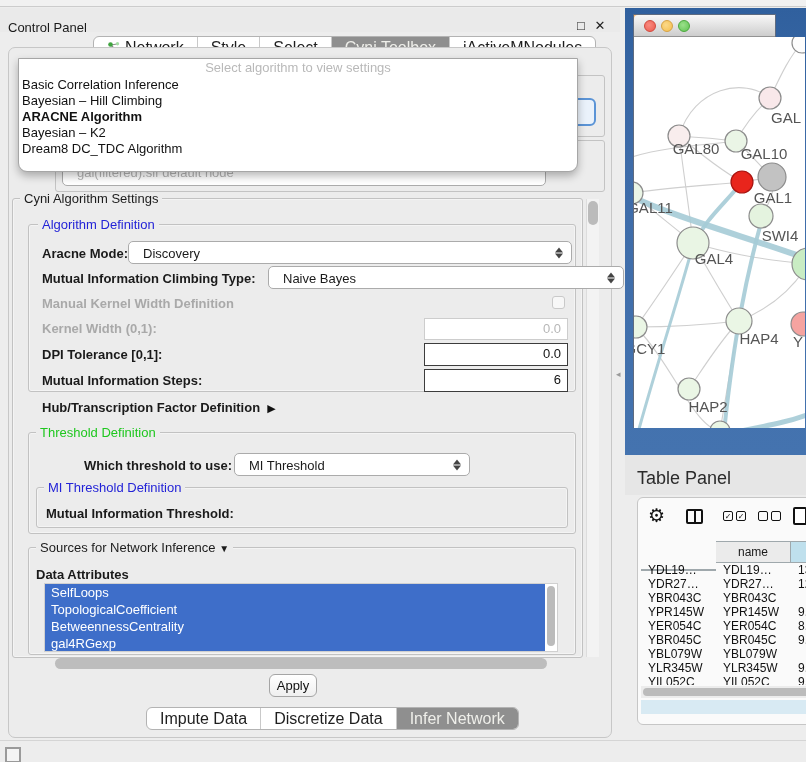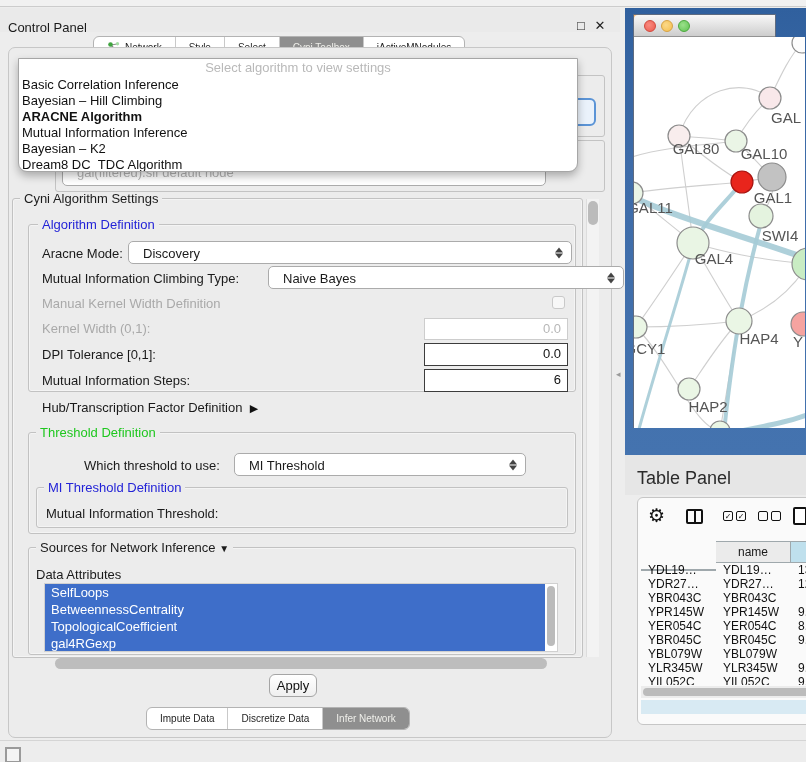--- a/index.html
+++ b/index.html
@@ -11,21 +11,21 @@
   
   .topstrip { left:0; top:0; width:806px; height:7px; background:#F1F1F1; border-bottom:1px solid #CCCCCC; }
   .cp-titlebar { left:0; top:8px; width:620px; height:24px; background:#EAEAEA; }
   .cp-title { left:8px; top:12px; font-size:13px; color:#1A1A1A; }
   .wbtn { top:11px; width:14px; height:14px; font-size:13px; color:#222; text-align:center; line-height:14px; font-weight:bold; cursor:default; }
   .float-btn { left:574px; font-weight:normal; }
   .close-btn { left:593px; }
 
   
   .tabstrip { display:flex; background:#FFFFFF; border:1px solid #B3B3B3; border-radius:6px; overflow:hidden; height:23px; }
-  .seg { font-size:10px; color:#1E1E1E; line-height:21px; padding:0 13px; border-right:1px solid #C9C9C9; white-space:nowrap; display:flex; align-items:center; gap:5px; }
+  .seg { font-size:16px; color:#1E1E1E; line-height:21px; padding:0 13px; border-right:1px solid #C9C9C9; white-space:nowrap; display:flex; align-items:center; gap:5px; }
   .seg:last-child { border-right:none; }
   .seg.sel { background:#8F8F8F; color:#EFEFEA; }
 
   
   .cp-body { left:8px; top:47px; width:604px; height:691px; border:1px solid #C7C7C7; border-radius:7px; background:#ECECEC; }
 
   
   .bgroup { border:1px solid #C3C3C3; border-radius:3px; background:transparent; }
   .combo { background:#FFFFFF; border:1px solid #ABABAB; border-radius:5px; font-size:13px; color:#1A1A1A; }
   .combo .cval { position:absolute; left:14px; top:50%; transform:translateY(-50%); white-space:nowrap; }
@@ -42,21 +42,21 @@
   .dropdown { left:18px; top:58px; width:560px; height:114px; background:#FFFFFF; border:1px solid #A6A6A6; border-radius:0 0 9px 9px; box-shadow:0 4px 9px rgba(0,0,0,.28); z-index:10; overflow:hidden; }
   .dd-prompt { height:18px; line-height:18px; text-align:center; color:#B9B9B9; font-size:13px; }
   .dd-item { height:16px; line-height:16px; font-size:13px; color:#111; padding-left:3px; white-space:nowrap; }
   .dd-item.bold { font-weight:bold; }
 
   
   .gbox { position:absolute; border:1px solid #C2C2C2; border-radius:3px; box-shadow:inset 0 0 0 1px rgba(255,255,255,.45); }
   .legend { position:absolute; background:#ECECEC; padding:0 4px; font-size:13px; white-space:nowrap; }
   .lg-black { color:#1C1C1C; } .lg-blue { color:#2323D7; } .lg-green { color:#1EC71E; }
 
-  .lbl { position:absolute; font-size:13px; font-weight:normal; color:#1A1A1A; white-space:nowrap;text-align:center; }
+  .lbl { position:absolute; font-size:13px; font-weight:bold; color:#1A1A1A; white-space:nowrap;text-align:center; }
   .lbl.dis { color:#A9A9A9; }
   .field { position:absolute; background:#FFFFFF; font-size:13px; color:#111; text-align:right; padding-right:6px; }
   .field .fval { line-height:20px; }
   .f-dark { border:1.5px solid #3C3C3C; }
   .f-mid { border:1px solid #8E8E8E; }
   .f-dis { border:1px solid #CDCDCD; color:#B7B7B7; }
   .checkbox { position:absolute; width:13px; height:13px; border:1px solid #C9C9C9; border-radius:3px; background:#F7F7F7; }
   .tri-r { display:inline-block; font-size:11px; color:#111; }
 
   
@@ -141,21 +141,20 @@
   <div class="abs combo bg-combo2">
     <span class="cval">gal(filtered).sif default node</span>
   </div>
 
   <div class="abs dropdown">
     <div class="dd-prompt">Select algorithm to view settings</div>
     <div id="dd-items">
         <div class="dd-item">Basic Correlation Inference</div>
         <div class="dd-item">Bayesian – Hill Climbing</div>
         <div class="dd-item bold">ARACNE Algorithm</div>
-        <div class="dd-item">Mutual Information Inference</div>
         <div class="dd-item">Bayesian – K2</div>
         <div class="dd-item">Dream8 DC_TDC Algorithm</div>
       </div>
   </div>
 
   <div class="gbox" style="left:12px; top:198px; width:571px; height:460px;"></div>
   <span class="legend lg-black" style="left:20px; top:191px;">Cyni Algorithm Settings</span>
   <div class="vtrack" style="left:586px; top:199px; width:13px; height:458px;">
     <div class="thumb" style="left:1px; top:2px; width:10px; height:24px;"></div>
   </div>
@@ -192,36 +191,36 @@
   <div class="field f-dark" style="left:424px; top:369px; width:144px; height:23px;">
     <span class="fval">6</span>
   </div>
 
   <span class="lbl" style="left:42px; top:400px;"><span>Hub/Transcription Factor Definition</span>&nbsp;&nbsp;<span class="tri-r">▶</span></span>
 
   <div class="gbox" style="left:28px; top:432px; width:548px; height:102px;"></div>
   <span class="legend lg-green" style="left:36px; top:425px;">Threshold Definition</span>
 
   <span class="lbl" style="left:84px; top:458px;">Which threshold to use:</span>
-  <div class="abs combo" style="left:234px; top:453px; width:292px; height:23px;">
+  <div class="abs combo" style="left:234px; top:453px; width:236px; height:23px;">
     <span class="cval">MI Threshold</span>
       <span class="spin"></span>
   </div>
 
   <div class="gbox" style="left:36px; top:487px; width:532px; height:41px;"></div>
   <span class="legend lg-blue" style="left:44px; top:480px;">MI Threshold Definition</span>
   <span class="lbl" style="left:46px; top:506px;">Mutual Information Threshold:</span>
 
   <div class="gbox" style="left:28px; top:547px; width:548px; height:108px;"></div>
   <span class="legend lg-black" style="left:36px; top:540px;"><span>Sources for Network Inference</span> <span style="font-size:10px;">▼</span></span>
   <span class="lbl" style="left:36px; top:567px;">Data Attributes</span>
   <div class="attrlist" style="left:44px; top:583px; width:514px; height:69px;" id="attr-list">
       <div class="attr-item">SelfLoops</div>
+      <div class="attr-item">TopologicalCoefficient</div>
       <div class="attr-item">BetweennessCentrality</div>
-      <div class="attr-item">TopologicalCoefficient</div>
       <div class="attr-item">gal4RGexp</div>
     </div>
   <div class="thumb" style="left:547px; top:586px; width:8px; height:60px;"></div>
   <div class="setscroll-h"></div>
 
   <div class="abs apply-btn">Apply</div>
 
   <div class="abs tabstrip" style="left:146px; top:707px;">
       <div class="seg">Impute Data</div>
       <div class="seg">Discretize Data</div>

